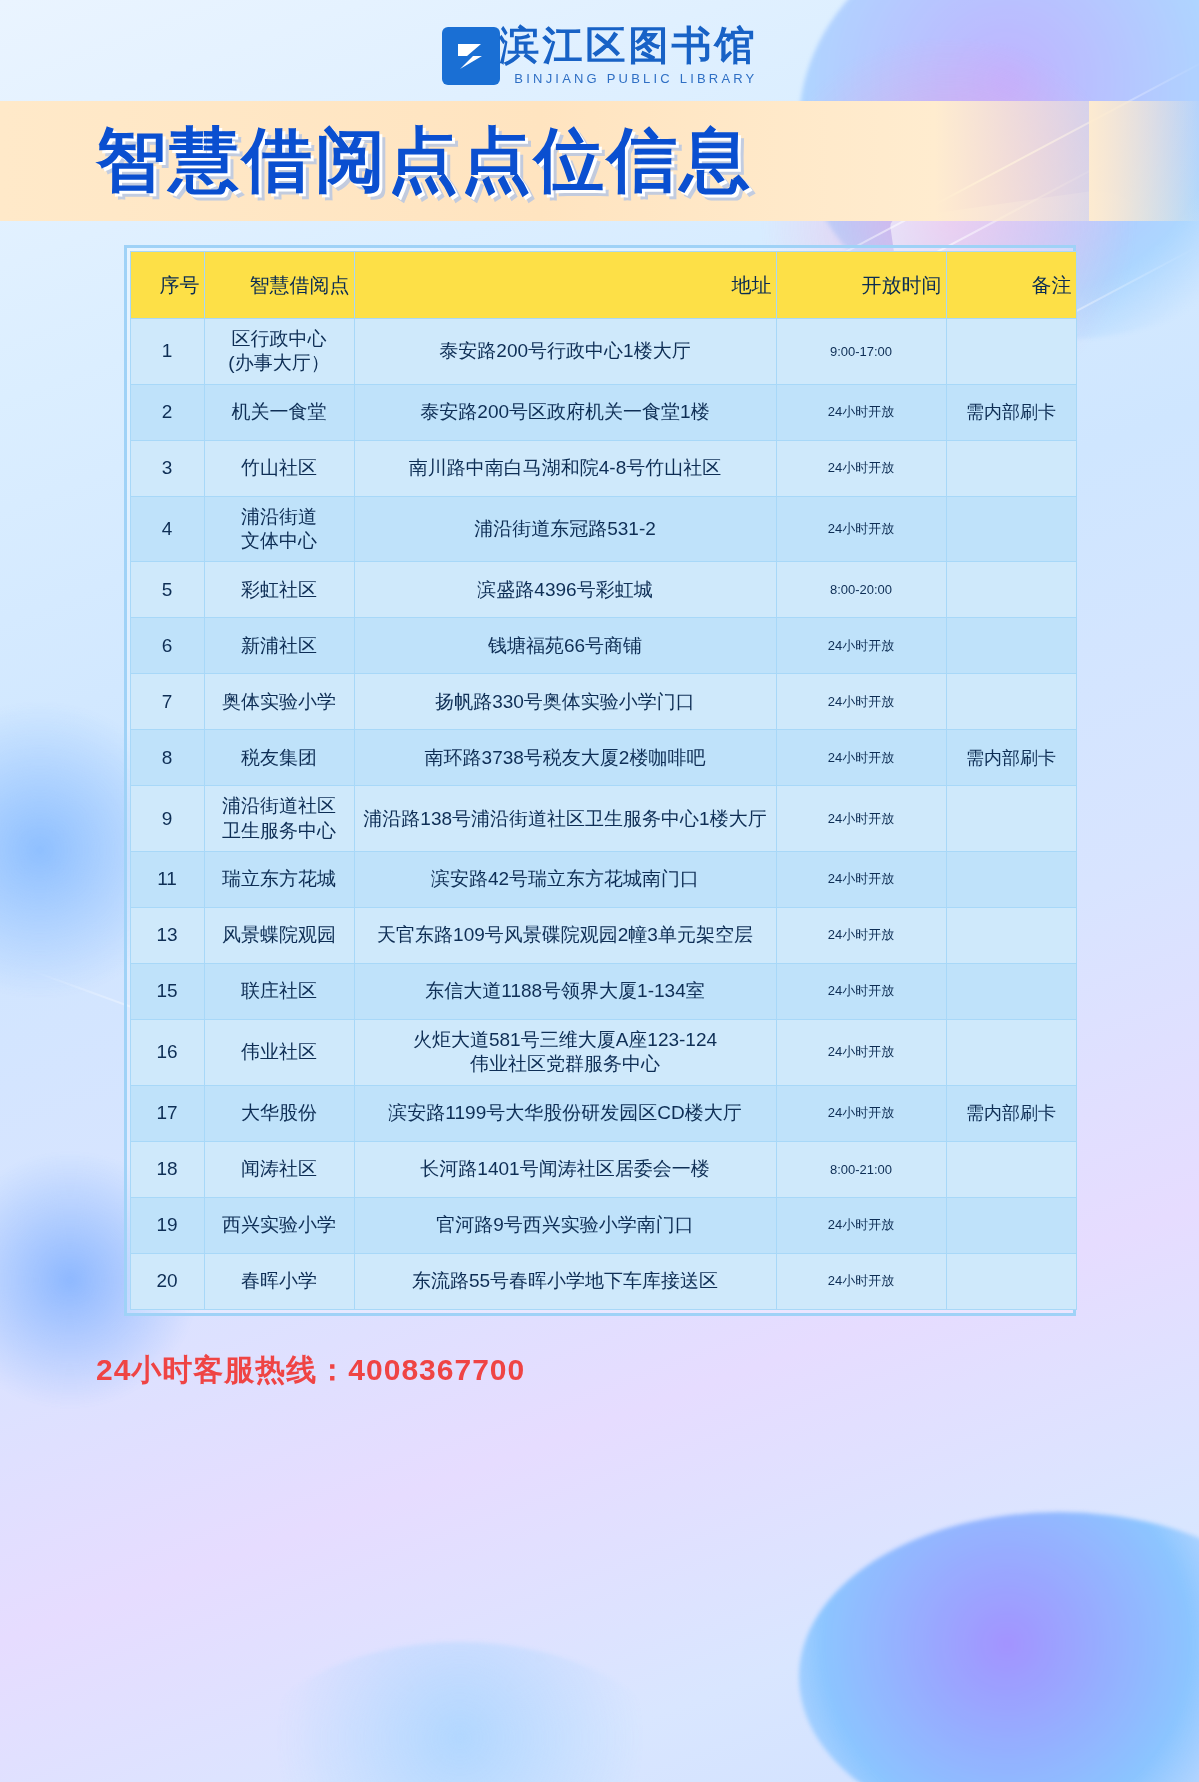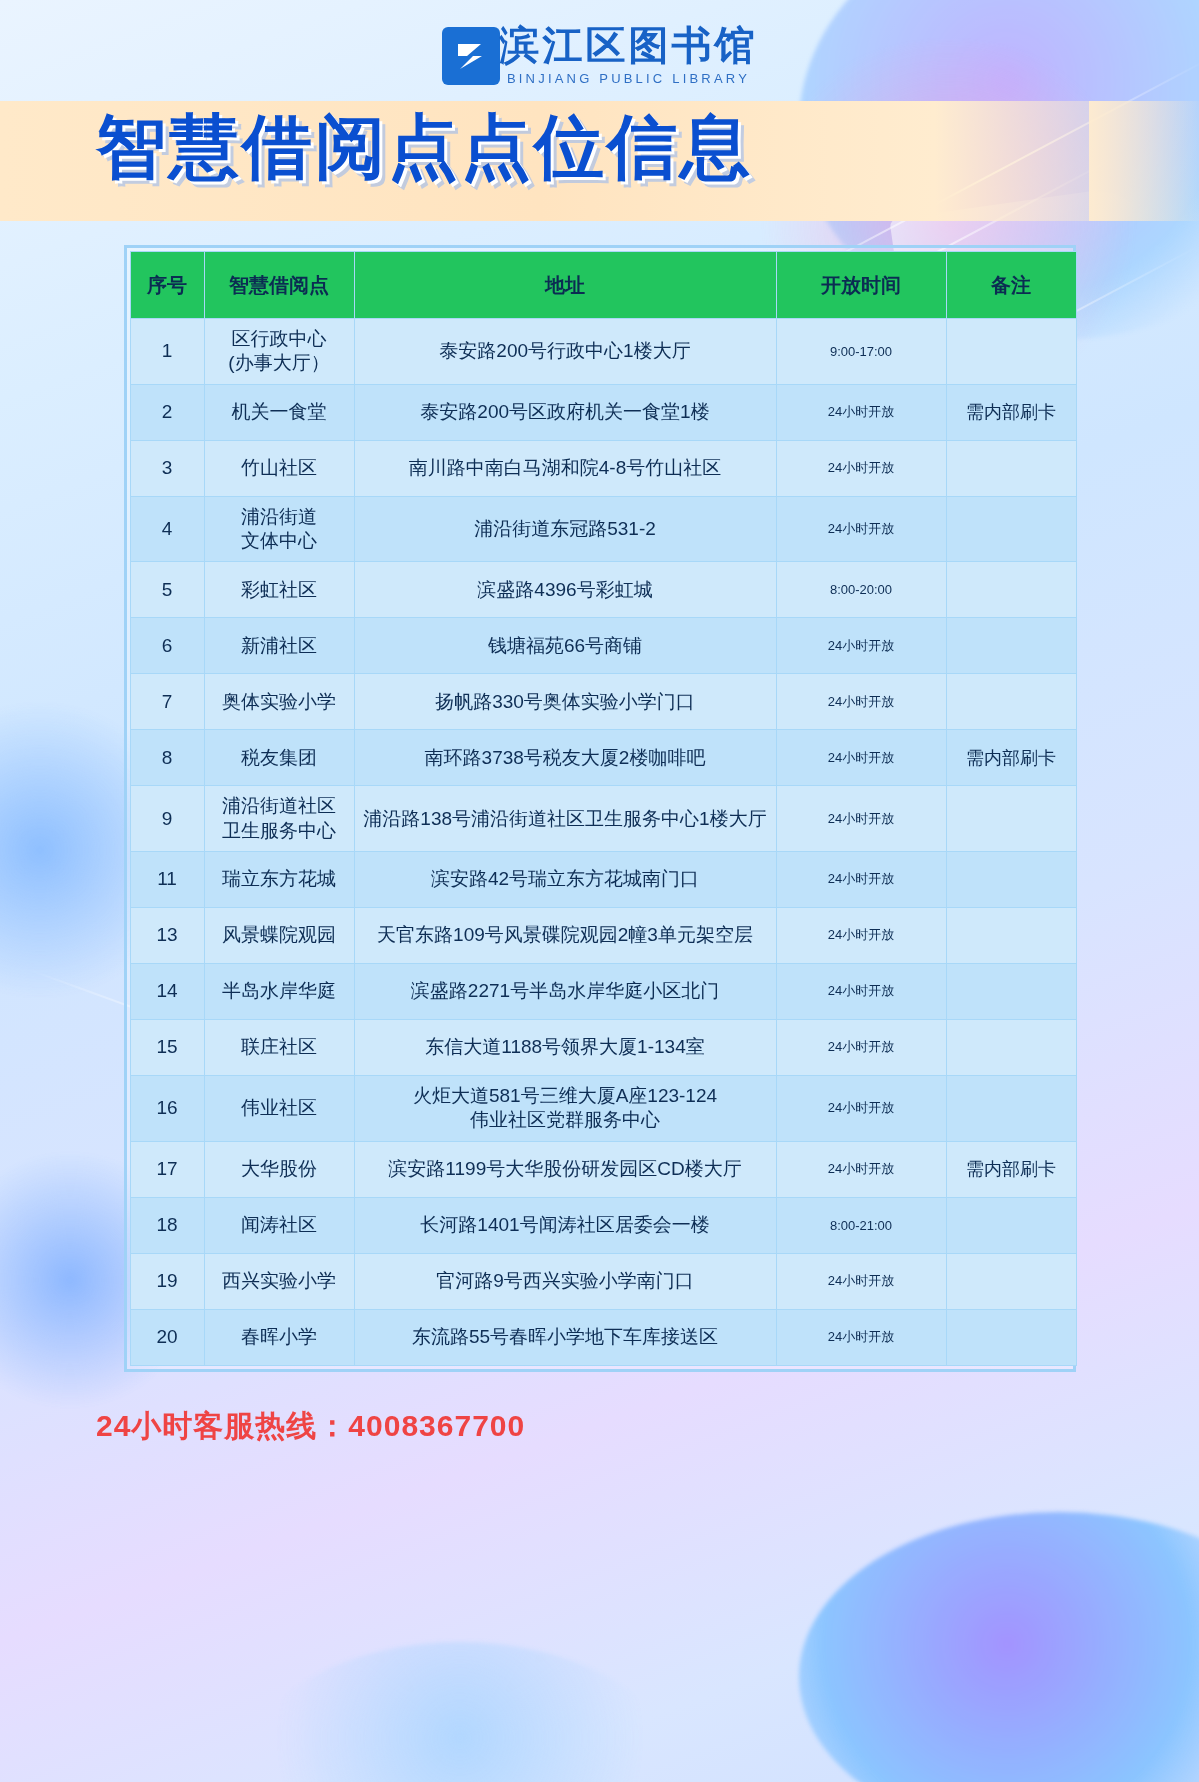--- a/index.html
+++ b/index.html
@@ -74,31 +74,31 @@
     font-size: 40px;
     font-weight: 700;
     color: #1862c6;
     letter-spacing: 3px;
   }
   .logo-en {
     font-size: 13px;
     letter-spacing: 3.2px;
     color: #2f6fc4;
     margin-top: 6px;
-    text-align: center;
+    text-align: right;
   }
 
   
   .title-banner {
     position: relative;
     margin: 16px 0 0 0;
     height: 120px;
     background: linear-gradient(90deg, #ffe9c9 0%, #ffe4c0 45%, #ffeccf 78%, rgba(255,236,207,.0) 100%);
     display: flex;
-    align-items: flex-start;
+    align-items: center;
     z-index: 3;
   }
   .title-banner::after{
     content:"";
     position:absolute; right:-10px; top:0; bottom:0; width:120px;
     background: linear-gradient(90deg, rgba(255,236,207,.95), rgba(255,236,207,0));
   }
   .title-text {
     font-family: "Liberation Sans", sans-serif;
     font-size: 70px;
@@ -128,25 +128,26 @@
   }
   th, td {
     border: 1px solid #a8d8f8;
     text-align: center;
     vertical-align: middle;
     color: #0e2e55;
     font-size: 19px;
     padding: 8px 4px;
   }
   thead th {
-    background: #22c55e;
+    background: #fde047;
     font-size: 20px;
-    font-weight: 700;
+    font-weight: 400;
     height: 50px;
     color: #0b2c52;
+    text-align: right;
   }
   tbody tr { height: 56px; }
   tbody tr:nth-child(odd) td  { background: #cfe9fb; }
   tbody tr:nth-child(even) td { background: #bfe2fa; }
   td.num  { font-size: 19px; }
   td.name { font-weight: 400; font-size: 19px; }
   td.addr { font-size: 19px; }
   td.time { font-size: 13px; }
   td.note { font-size: 18px; }
   .two-line { line-height: 1.28; }
@@ -291,27 +292,20 @@
           <td class="note"></td>
         </tr>
         <tr>
           <td class="num">13</td>
           <td class="name">风景蝶院观园</td>
           <td class="addr">天官东路109号风景碟院观园2幢3单元架空层</td>
           <td class="time">24小时开放</td>
           <td class="note"></td>
         </tr>
         <tr>
-          <td class="num">14</td>
-          <td class="name">半岛水岸华庭</td>
-          <td class="addr">滨盛路2271号半岛水岸华庭小区北门</td>
-          <td class="time">24小时开放</td>
-          <td class="note"></td>
-        </tr>
-        <tr>
           <td class="num">15</td>
           <td class="name">联庄社区</td>
           <td class="addr">东信大道1188号领界大厦1-134室</td>
           <td class="time">24小时开放</td>
           <td class="note"></td>
         </tr>
         <tr>
           <td class="num">16</td>
           <td class="name">伟业社区</td>
           <td class="addr two-line">火炬大道581号三维大厦A座123-124<br>伟业社区党群服务中心</td>

